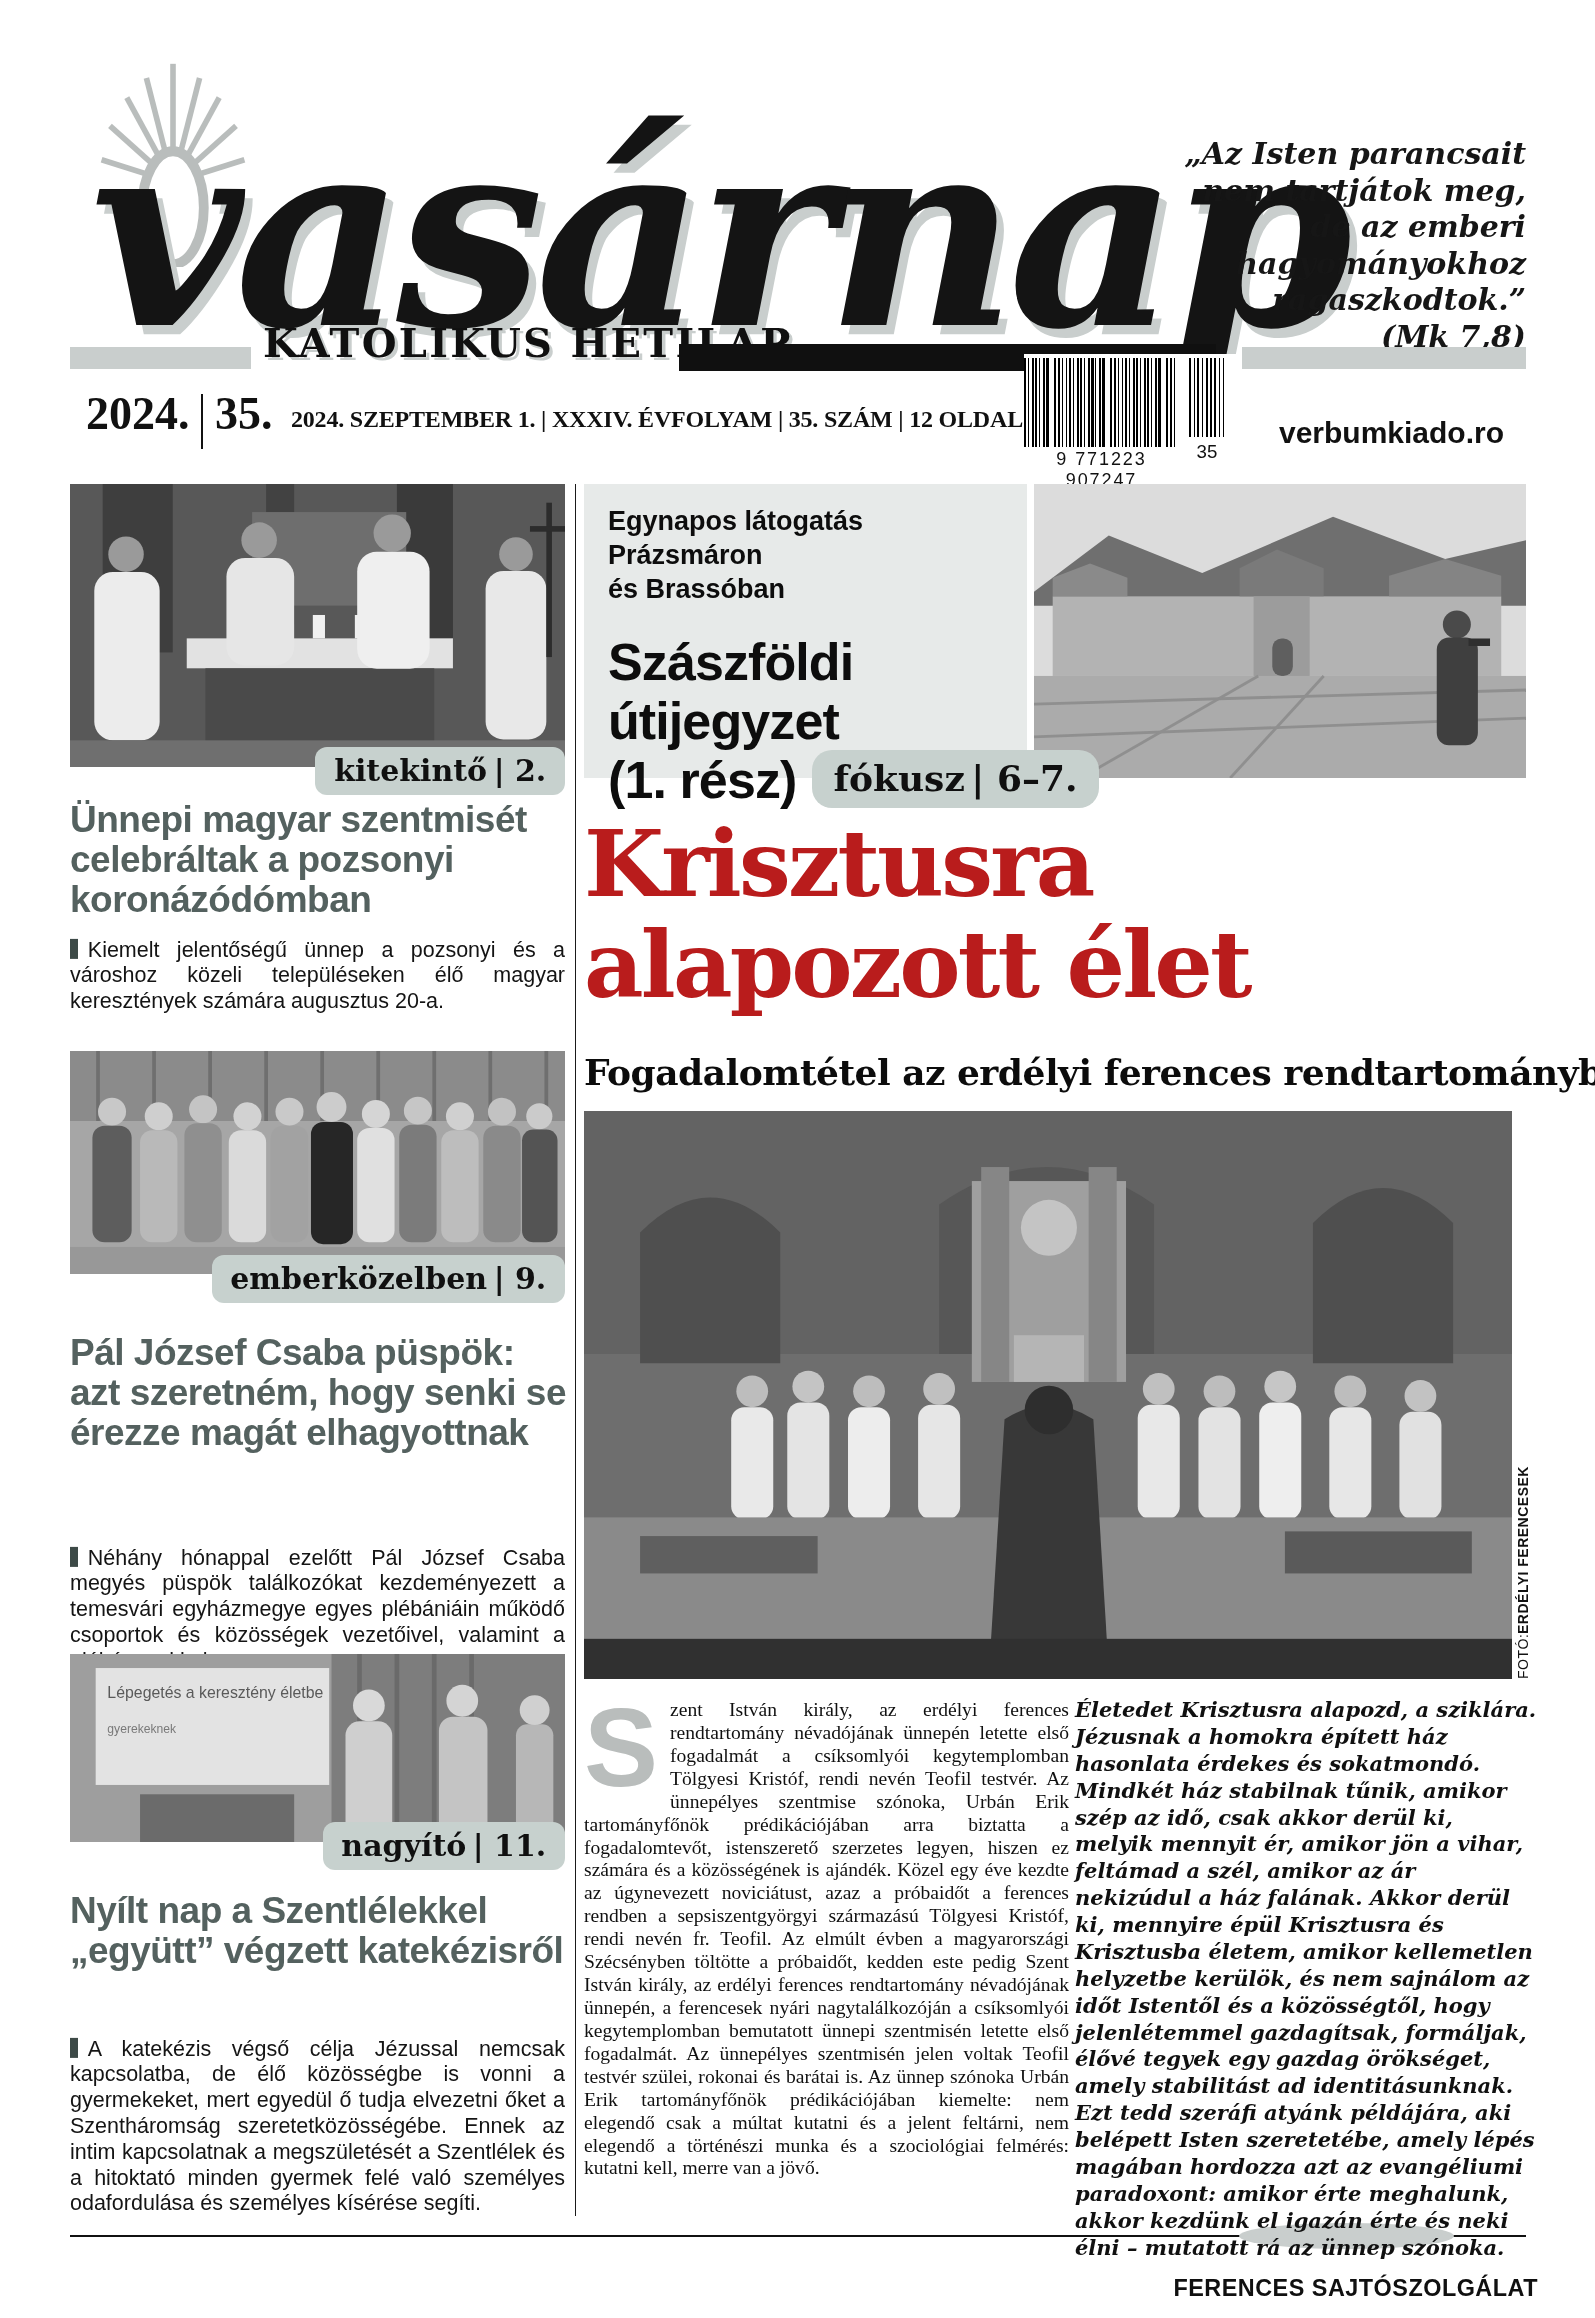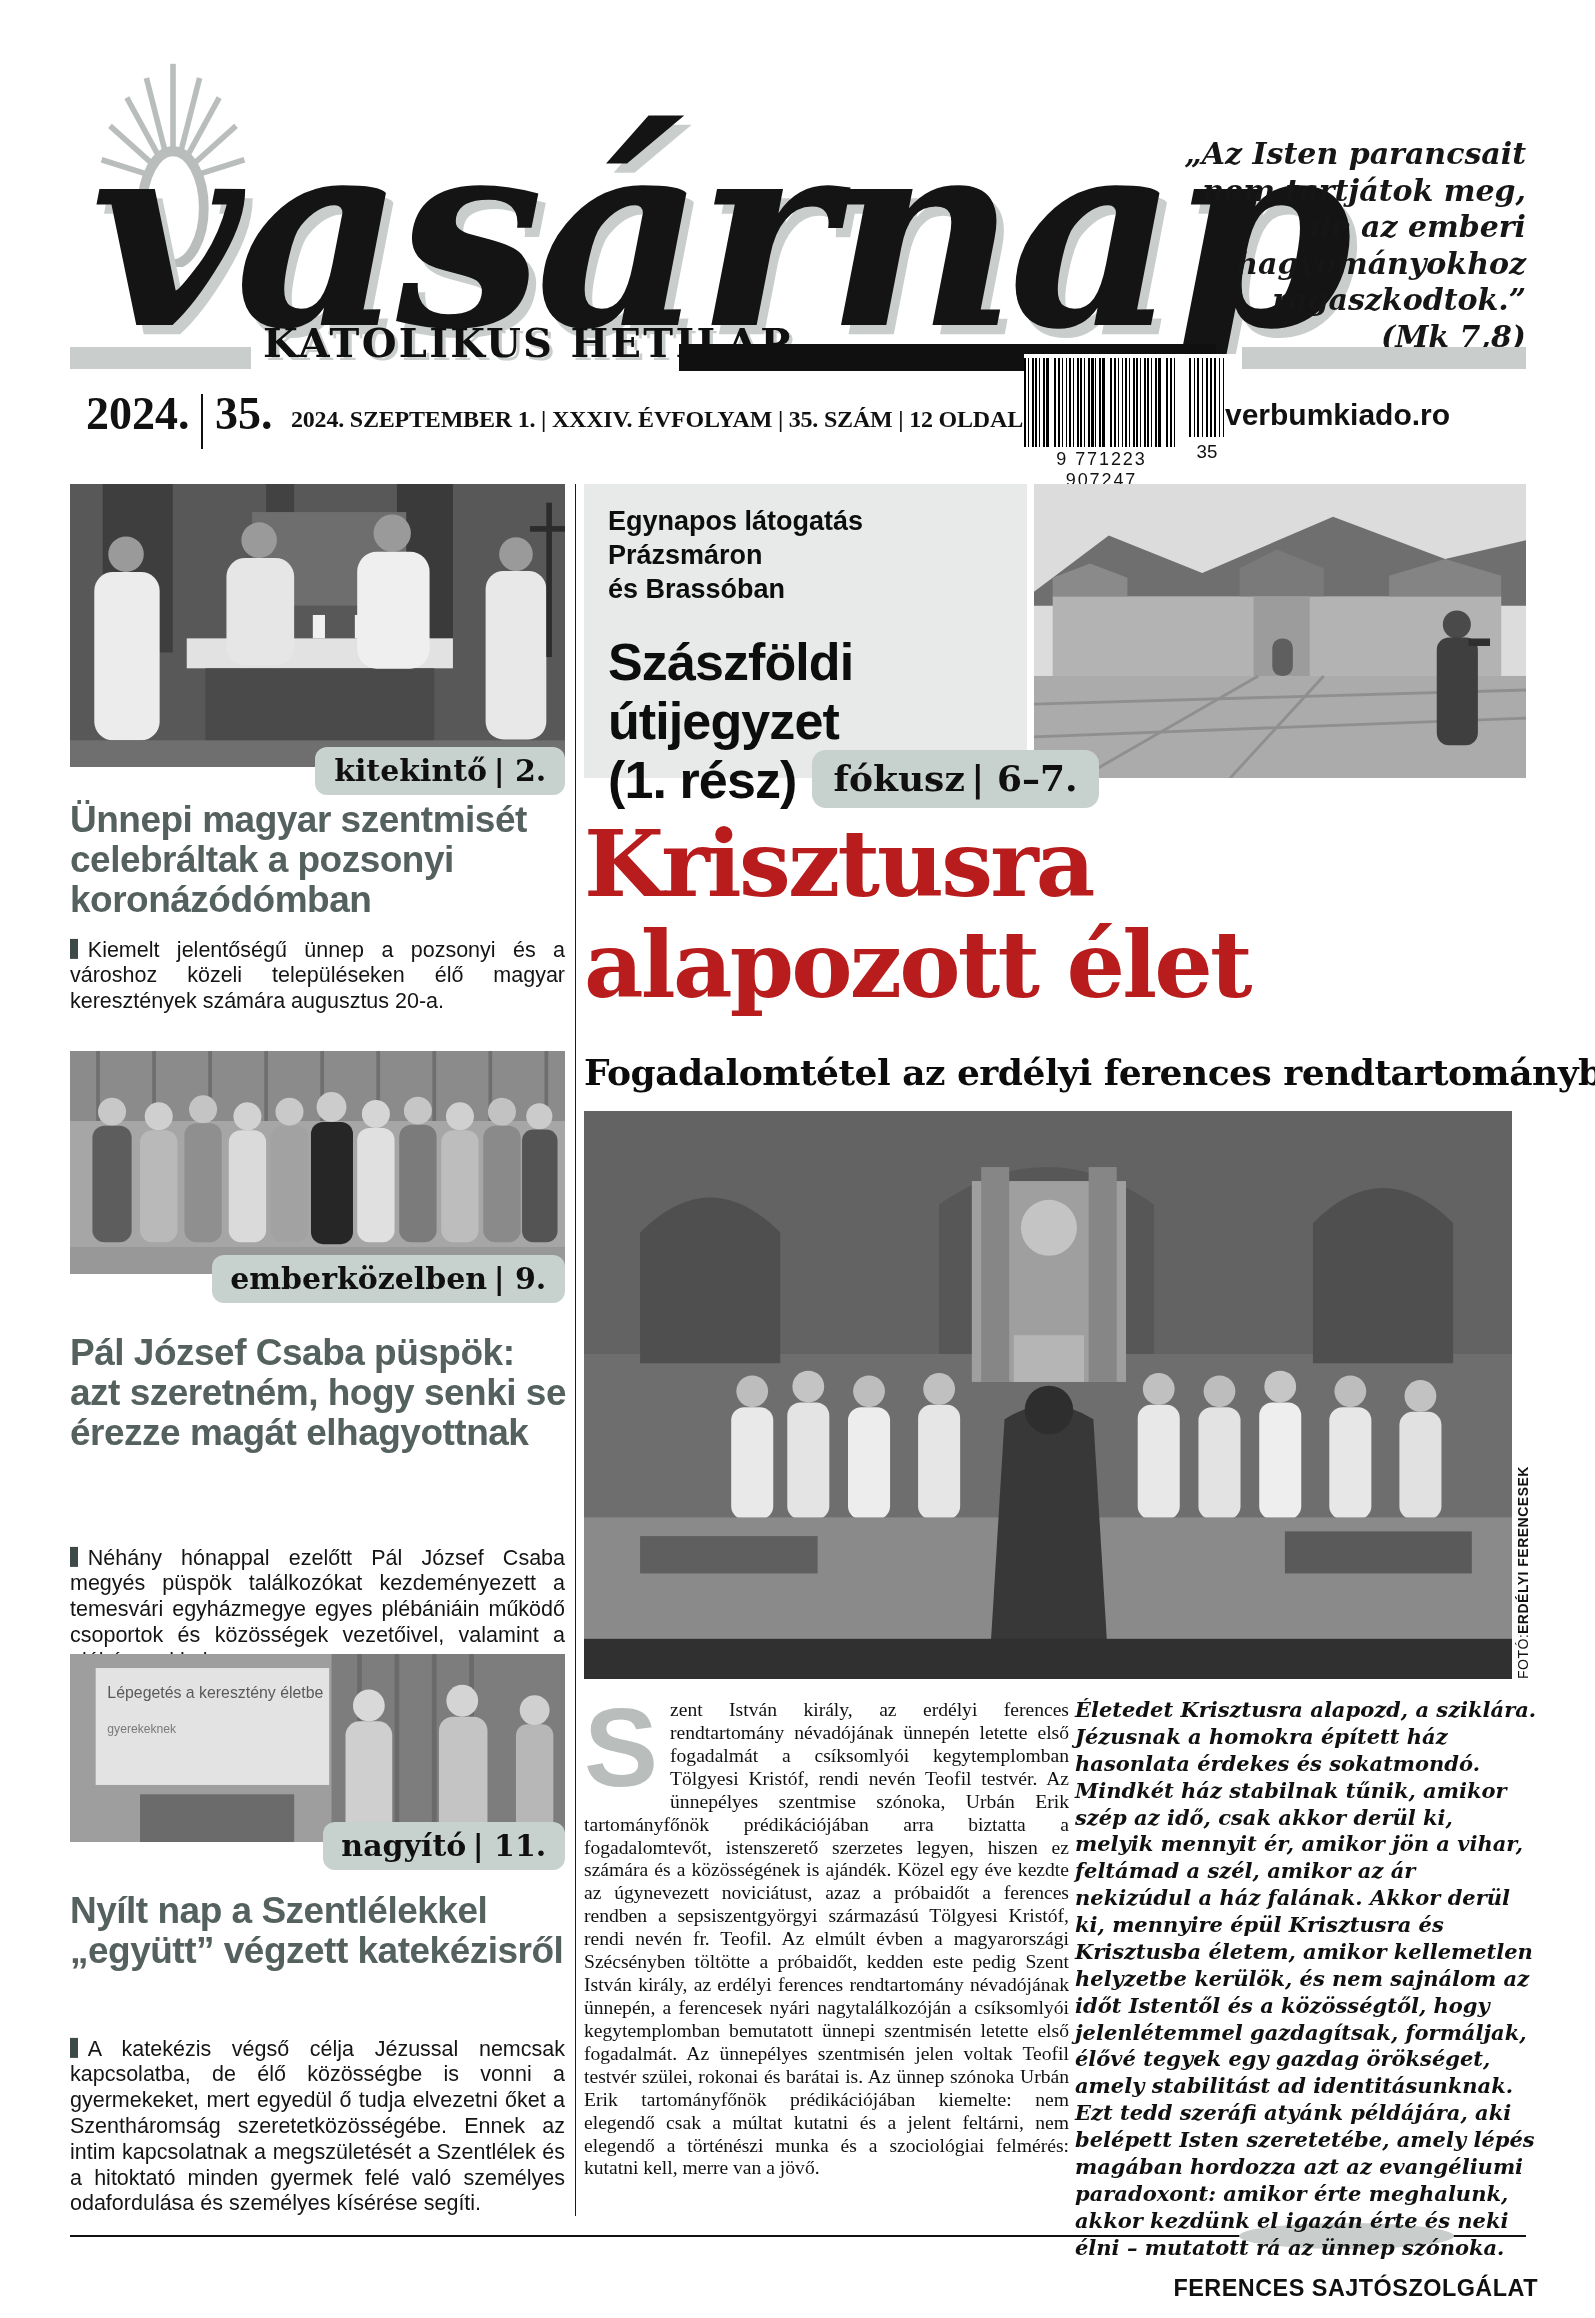--- a/index.html
+++ b/index.html
@@ -17,42 +17,42 @@
   .bar-black{background:#101010;height:27px;}
   .quote{left:auto;right:69px;top:136px;width:388px;text-align:right;
          font-family:"DejaVu Serif",serif;font-style:italic;font-weight:700;font-size:30px;
          line-height:1.22;white-space:pre-line;color:#161616;}
 
   .issue-year{left:86px;top:387px;font-family:"Liberation Serif",serif;font-weight:700;font-size:46px;white-space:nowrap;}
   .issue-div{left:201px;top:394px;width:1.9px;height:55px;background:#111;}
   .issue-num{left:215px;top:387px;font-family:"Liberation Serif",serif;font-weight:700;font-size:46px;white-space:nowrap;}
   .info-line{left:291px;top:406px;font-family:"Liberation Serif",serif;font-weight:700;font-size:24px;
              letter-spacing:-0.2px;white-space:nowrap;}
-  .website{left:1192px;top:398px;width:333px;text-align:left;font-weight:700;font-size:30px;padding-left:33px;}
+  .website{left:1192px;top:416px;width:333px;text-align:center;font-weight:700;font-size:30px;padding-left:33px;}
 
   .barcode{left:1024px;top:354px;width:215px;height:122px;background:#fff;}
   .bc-bars{position:absolute;top:3.7px;left:0;width:154px;height:89px;background-color:#fff;
     background-image:repeating-linear-gradient(90deg,#000 0 2.3px,#fff 2.3px 4.2px,#000 4.2px 5.1px,#fff 5.1px 8px,#000 8px 9.8px,#fff 9.8px 11.2px);}
   .bc-addon-bars{position:absolute;top:3.7px;left:165px;width:36px;height:79px;background-color:#fff;
     background-image:repeating-linear-gradient(90deg,#000 0 1.9px,#fff 1.9px 4.7px,#000 4.7px 6px,#fff 6px 8.4px);}
   .bc-num{position:absolute;top:95px;left:-6.5px;width:168px;text-align:center;font-size:18px;letter-spacing:1.9px;}
   .bc-addon-num{position:absolute;top:87px;left:165px;width:36px;text-align:center;font-size:18.7px;}
 
   
   .vrule{left:575px;top:484px;width:1.4px;height:1732px;background:#1a1a1a;}
   .midrule{left:584px;top:776px;width:942px;height:1.9px;background:#111;}
   .bottomrule{left:70px;top:2235px;width:1456px;height:1.9px;background:#111;}
   .deco-ellipse{left:1239px;top:2223px;width:215px;height:26px;background:#c9cecd;border-radius:50%;}
 
   
   .tag{background:#c7d1ce;border-radius:12px;padding:5.6px 18.7px 7.5px 18.7px;white-space:nowrap;
        font-family:"DejaVu Serif",serif;font-size:30px;color:#101010;}
   .tag .t-label{font-weight:700;}
   .tag .t-page{font-weight:700;margin-left:6.5px;}
-  .tag-focus{font-size:36px;border-radius:14px;padding:6.5px 21.5px 9.3px 21.5px;}
+  .tag-focus{font-size:36px;border-radius:20px;padding:6.5px 21.5px 9.3px 21.5px;}
 
   
   .photo{background:#5eead4;overflow:hidden;}
   .photo svg{display:block;width:100%;height:100%;}
   .headline{font-weight:700;color:#54615f;line-height:1.08;font-size:37px;letter-spacing:-0.5px;}
   .lead{font-size:21.5px;line-height:1.2;text-align:justify;color:#141414;}
   .lead .marker{display:inline-block;width:7.5px;height:19.6px;background:#3d4a47;margin-right:10.3px;transform:translateY(1.9px);}
 
   
   .graybox{left:584px;top:484px;width:443px;height:294px;background:#e7eae9;box-sizing:border-box;padding:21px 24px;}

